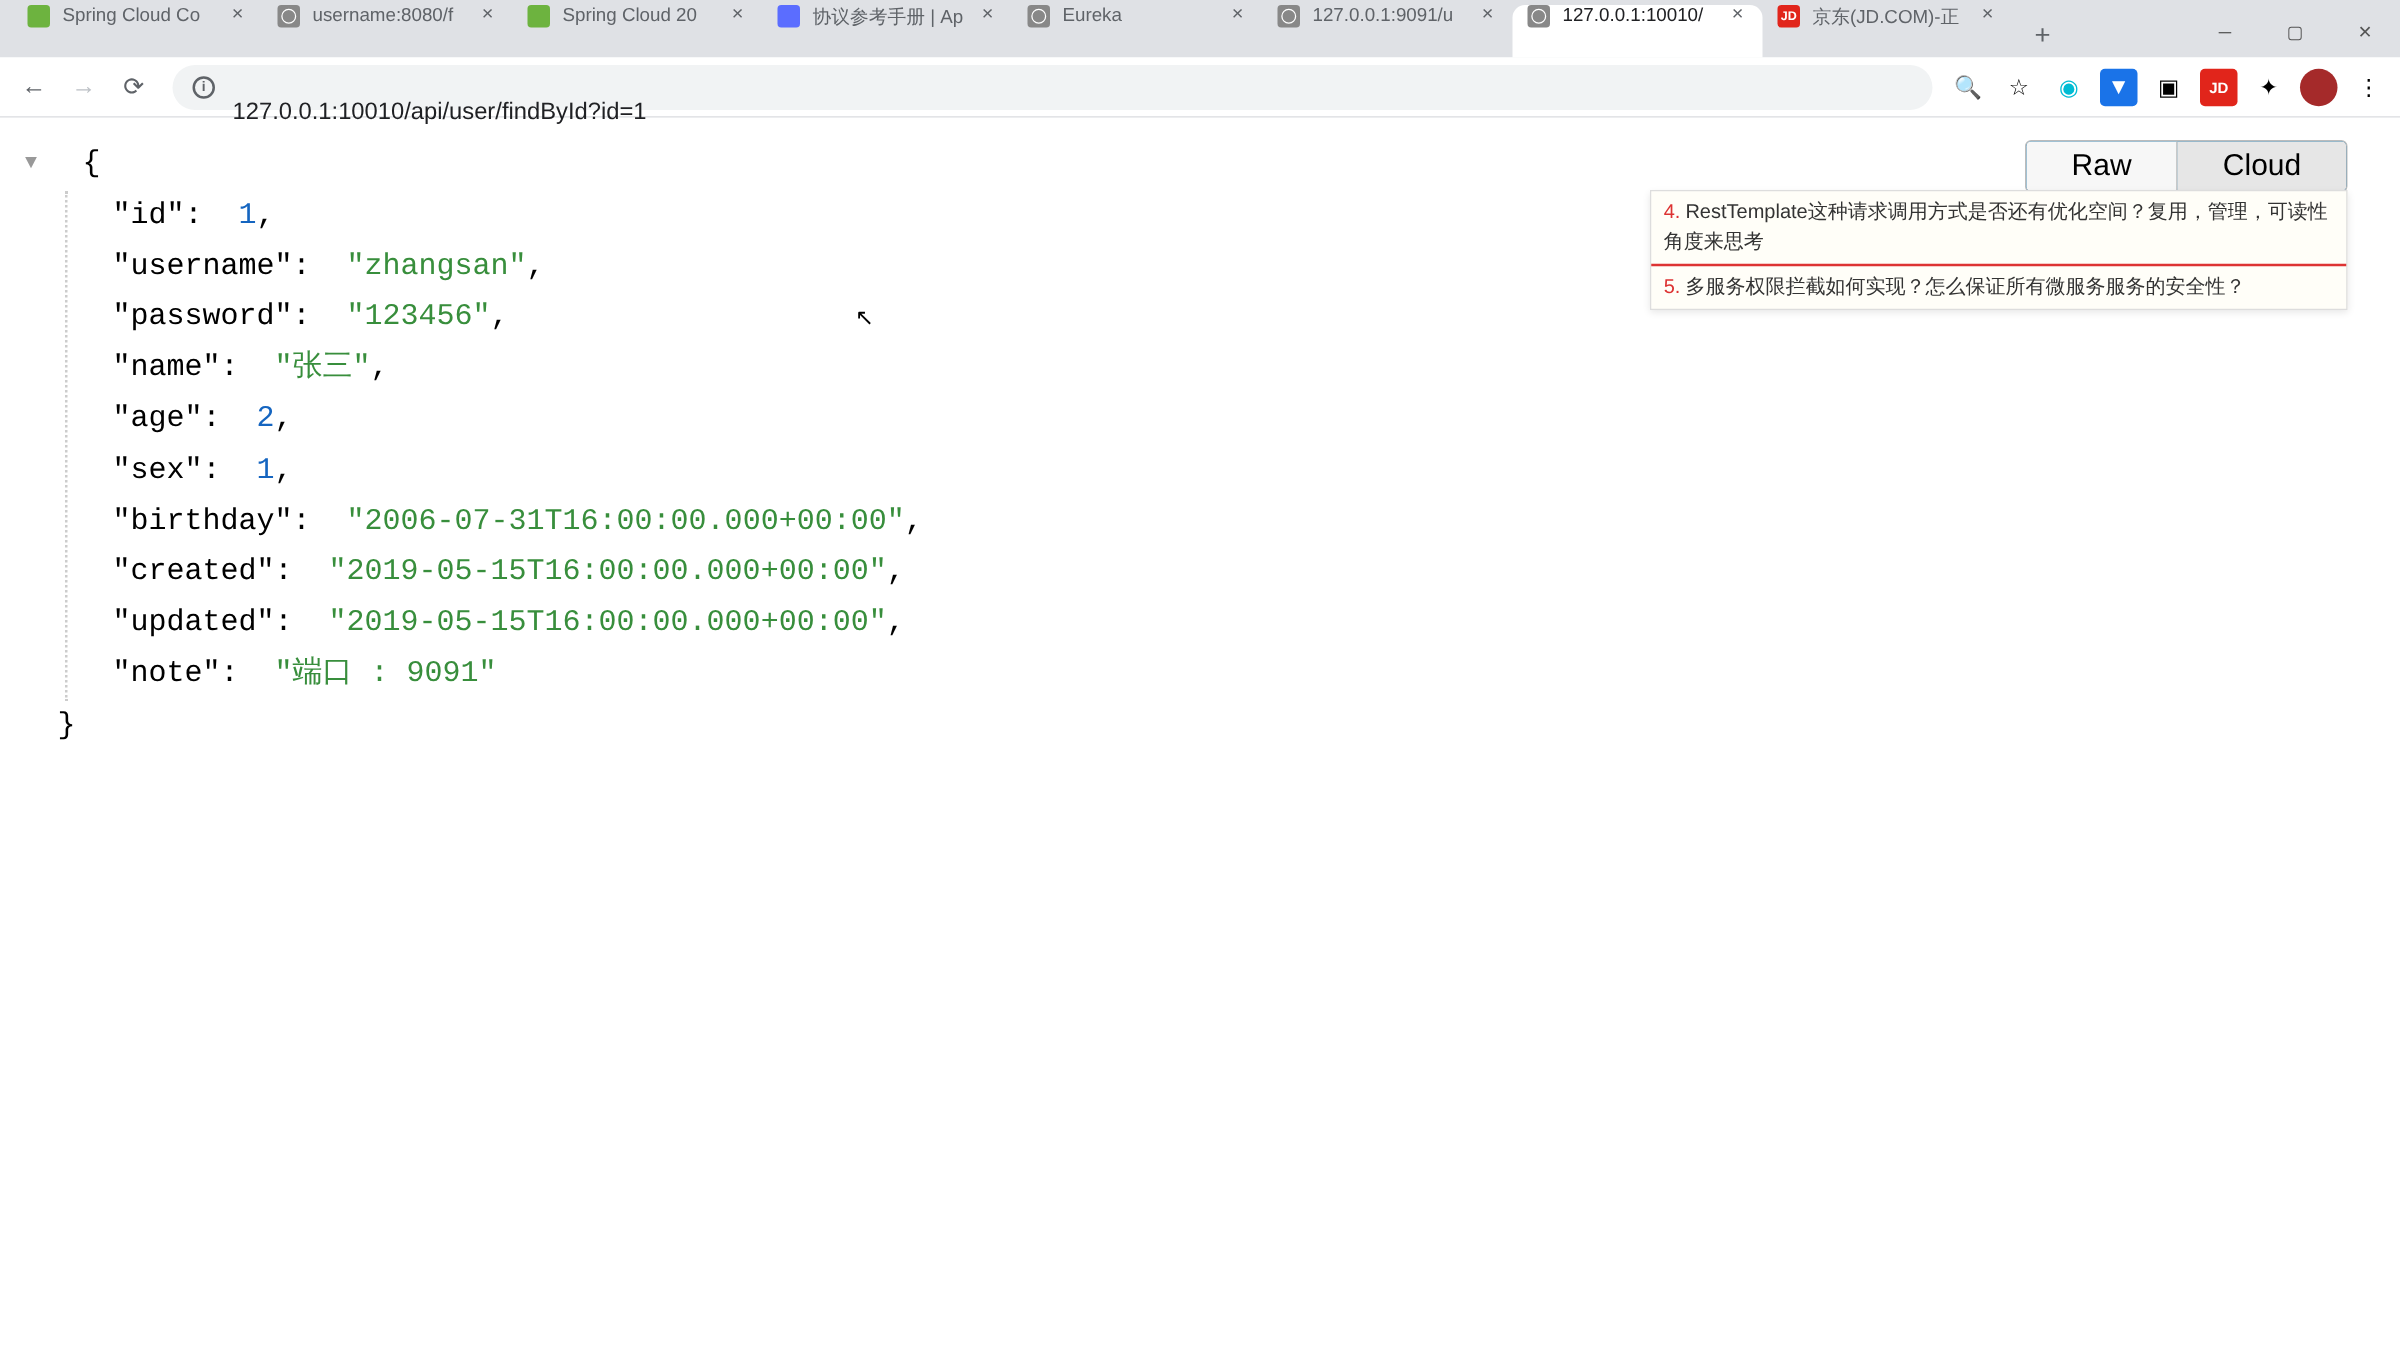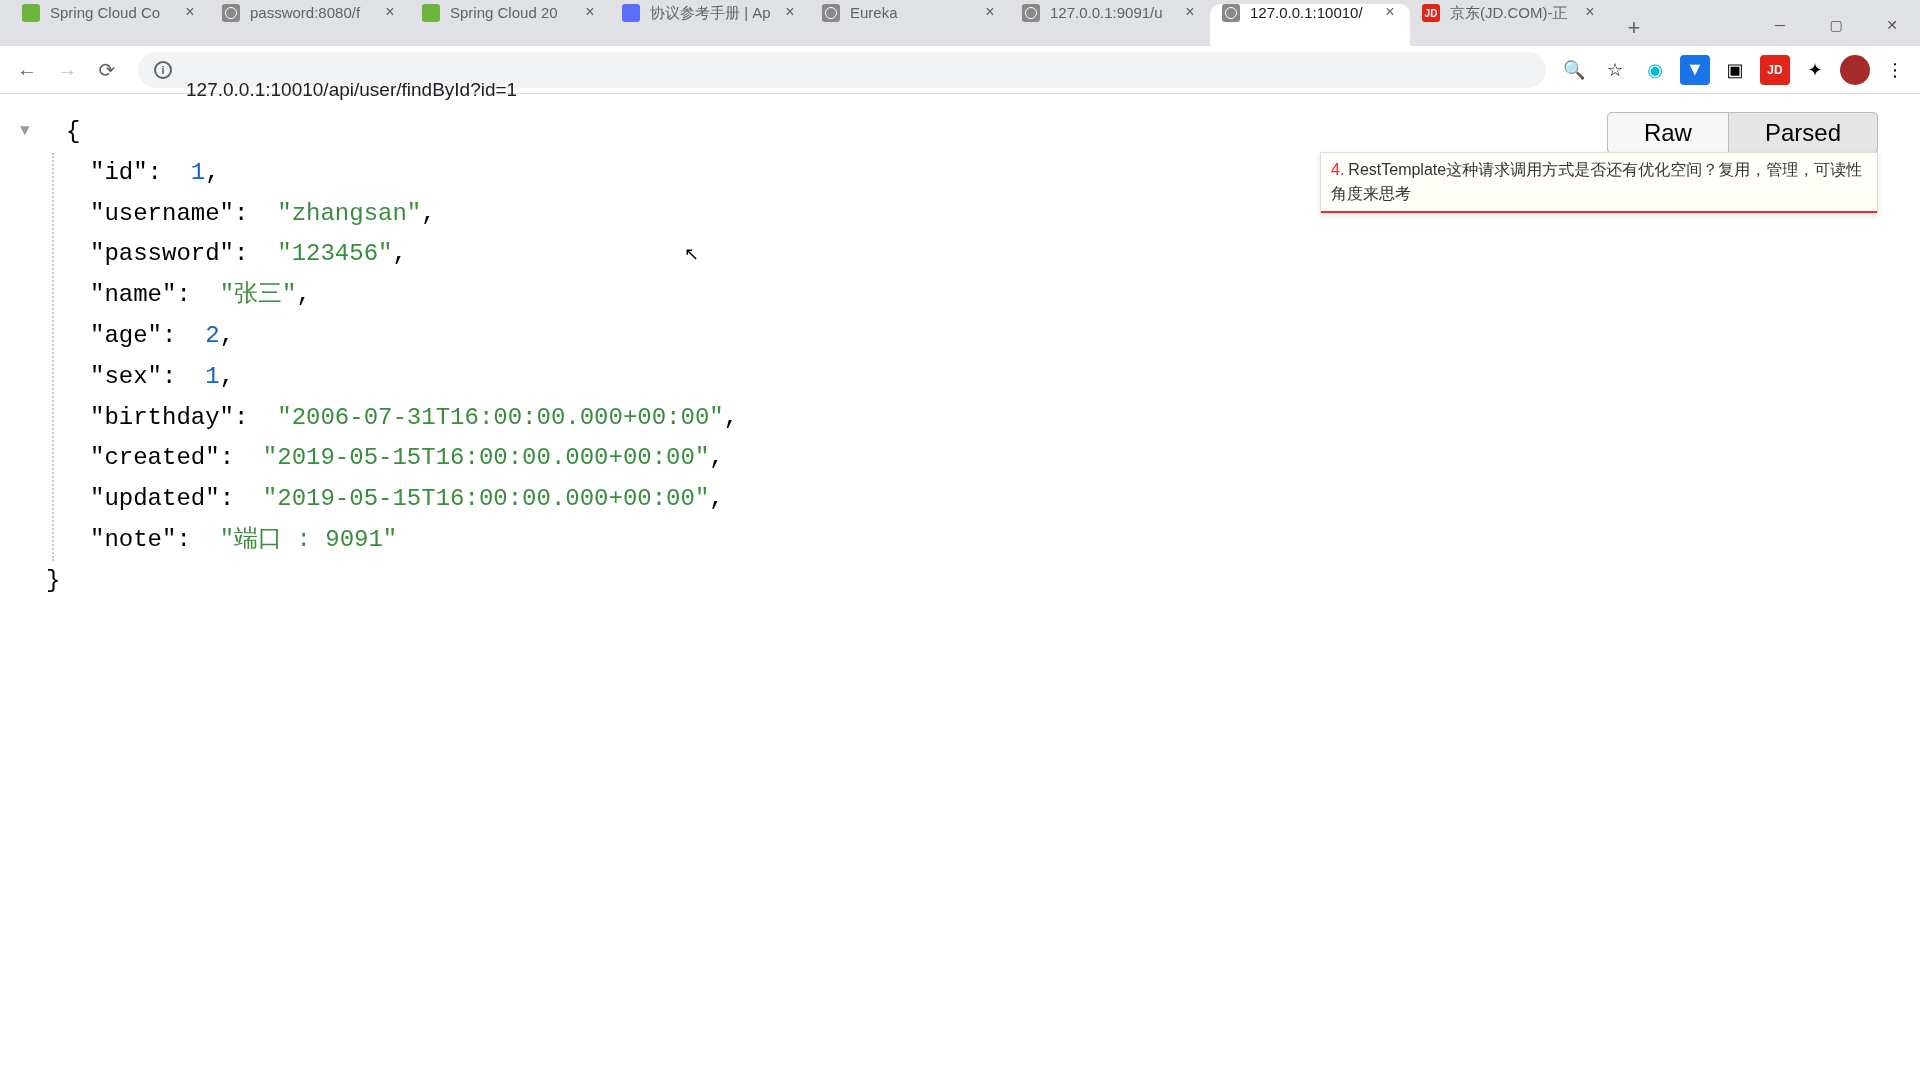--- a/index.html
+++ b/index.html
@@ -64,21 +64,21 @@
 <body>
 
 <div class="tab-strip">
   <div class="tab">
     <div class="favicon fav-spring"></div>
     <span class="label">Spring Cloud Co</span>
     <span class="close">×</span>
   </div>
   <div class="tab">
     <div class="favicon fav-globe"></div>
-    <span class="label">password:8080/f</span>
+    <span class="label">username:8080/f</span>
     <span class="close">×</span>
   </div>
   <div class="tab">
     <div class="favicon fav-spring"></div>
     <span class="label">Spring Cloud 20</span>
     <span class="close">×</span>
   </div>
   <div class="tab">
     <div class="favicon fav-doc"></div>
     <span class="label">协议参考手册 | Ap</span>
@@ -145,20 +145,21 @@
     <div><span class="key">"birthday"</span>:&nbsp;&nbsp;<span class="str">"2006-07-31T16:00:00.000+00:00"</span><span class="comma">,</span></div>
     <div><span class="key">"created"</span>:&nbsp;&nbsp;<span class="str">"2019-05-15T16:00:00.000+00:00"</span><span class="comma">,</span></div>
     <div><span class="key">"updated"</span>:&nbsp;&nbsp;<span class="str">"2019-05-15T16:00:00.000+00:00"</span><span class="comma">,</span></div>
     <div><span class="key">"note"</span>:&nbsp;&nbsp;<span class="str">"端口 : 9091"</span></div>
   </div>
   <div><span class="brace">}</span></div>
 </div>
 
 <div class="view-toggle">
   <button>Raw</button>
-  <button class="active">Parsed</button>
+  <button class="active">Cloud</button>
 </div>
 
 <div class="notes-panel">
   <div class="note-row underlined"><span class="num-prefix">4.</span><span>RestTemplate这种请求调用方式是否还有优化空间？复用，管理，可读性角度来思考</span></div>
+  <div class="note-row"><span class="num-prefix">5.</span><span>多服务权限拦截如何实现？怎么保证所有微服务服务的安全性？</span></div>
 </div>
 
 <div class="cursor">↖</div>
 
 </body></html>

